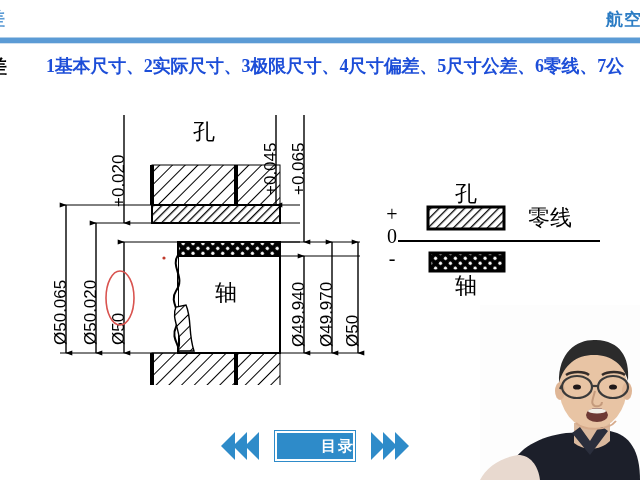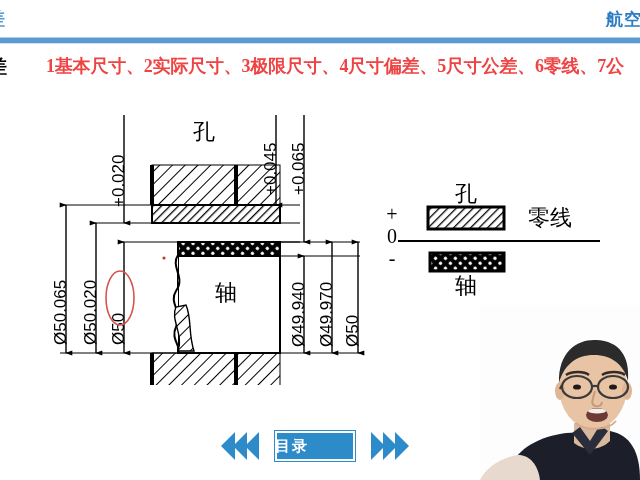--- a/index.html
+++ b/index.html
@@ -33,38 +33,38 @@
   
   .sub-zone{position:absolute;left:0;top:48px;width:640px;height:36px;}
   .sub-lead{
     position:absolute;left:-12px;top:6px;
     font-family:"Liberation Serif","DejaVu Serif",serif;
     font-weight:bold;font-size:19px;color:#000;white-space:nowrap;
   }
   .sub-body{
     position:absolute;left:46px;top:6px;
     font-family:"Liberation Serif","DejaVu Serif",serif;
-    font-weight:bold;font-size:18px;color:#ef4444;white-space:nowrap;
+    font-weight:bold;font-size:18px;color:#1d4ed8;white-space:nowrap;
     letter-spacing:-0.2px;
   }
 
   
   .draw{position:absolute;left:0;top:95px;width:640px;height:290px;}
   .draw svg{display:block;}
 
   
   .nav{position:absolute;left:0;top:425px;width:640px;height:42px;}
   .nav-inner{
     position:absolute;left:215px;top:0;width:200px;height:42px;
     display:flex;align-items:center;justify-content:space-between;
   }
   .nav-arrow{width:44px;height:34px;display:block;cursor:pointer;}
   .toc-btn{
     width:80px;height:30px;background:#2e8bc9;border:1px solid #2e8bc9;
-    display:flex;align-items:center;justify-content:flex-start;
+    display:flex;align-items:center;justify-content:flex-end;
     color:#fff;font-family:"Liberation Serif","DejaVu Serif",serif;
     font-weight:bold;font-size:15px;letter-spacing:2px;cursor:pointer;
     box-shadow:0 0 0 2px #ffffff inset;
   }
 
   
   .cam{position:absolute;left:480px;top:305px;width:160px;height:175px;overflow:hidden;}
   .cam svg{display:block;}
 </style>
 </head>

